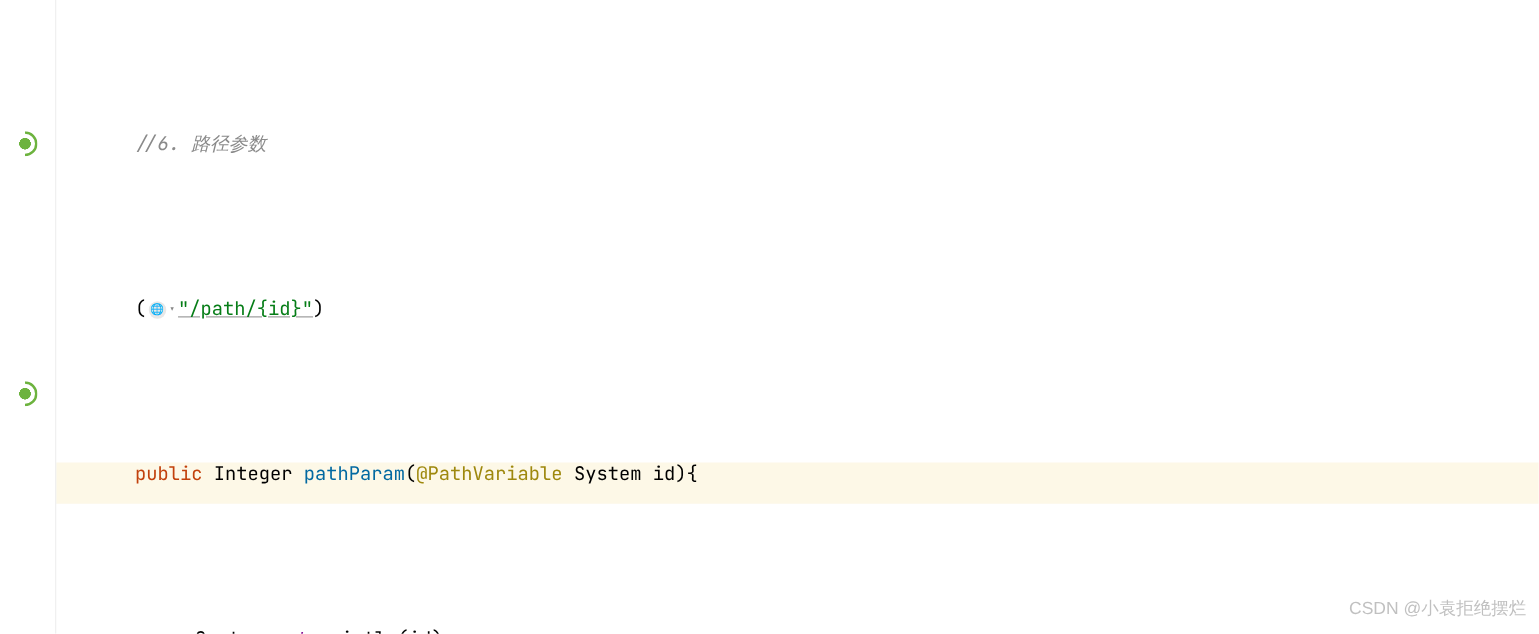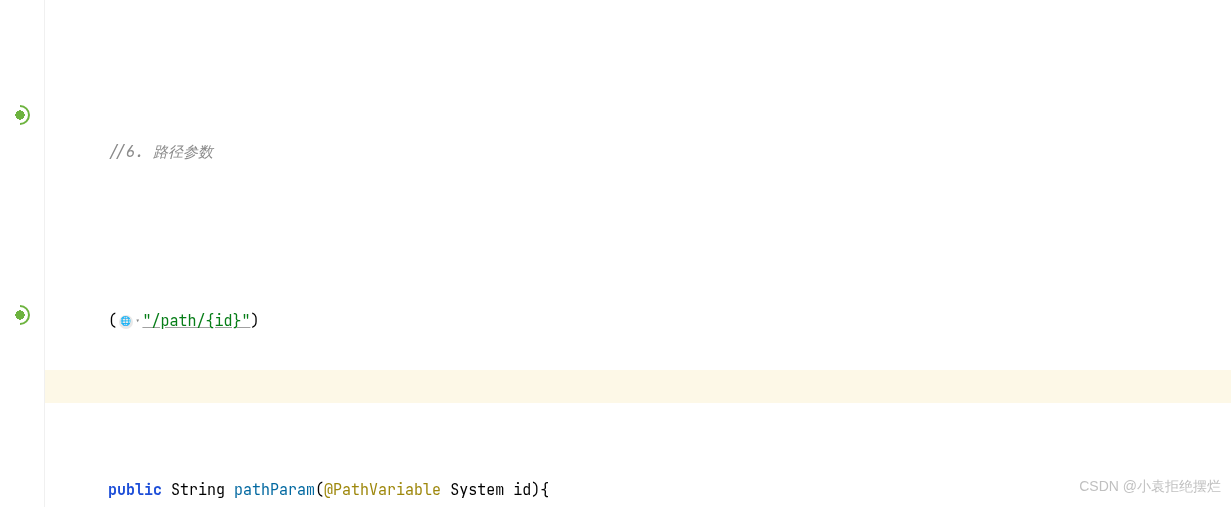--- a/index.html
+++ b/index.html
@@ -45,25 +45,25 @@
       clip-path: polygon(50% 0, 100% 0, 100% 100%, 50% 100%);
     }
     .code-area {
       position: absolute;
       left: 60px;
       top: 0;
       right: 0;
       white-space: pre;
     }
     .line { height: 33px; display: flex; align-items: center; }
-    .indent-1 { padding-left: 48px; margin-top: 37px; }
+    .indent-1 { padding-left: 48px; }
     .indent-2 { padding-left: 96px; }
     .comment { color: #8a8a8a; font-style: italic; }
     .annotation { color: #9e880d; }
-    .keyword { color: #1d4ed8; font-weight: bold; }
+    .keyword { color: #c2410c; }
     .type { color: #000000; }
     .method-decl { color: #0369a1; }
     .field-static { color: #871094; font-style: italic; }
     .string-url { color: #067d17; text-decoration: underline; text-decoration-color: #a0a0a0; }
     .param { color: #000000; }
     .plain { color: #000000; }
     .web-icon {
       display: inline-flex;
       align-items: center;
       justify-content: center;
@@ -111,21 +111,21 @@
 </div>
 
 <div class="caret-line" style="top:370px"></div>
 
 <div class="code-area">
 
   <div class="line indent-1"><span class="comment">//6. 路径参数</span></div>
 
   <div class="line indent-1"><span class="plain">(</span><span class="web-icon">🌐</span><span class="chevron">▾</span><span class="string-url">"/path/{id}"</span><span class="plain">)</span></div>
 
-  <div class="line indent-1"><span class="keyword">public</span><span> </span><span class="type">String</span><span> </span><span class="method-decl">pathParam</span><span class="plain">(</span><span class="annotation">@PathVariable</span><span> </span><span class="type">System</span><span> </span><span class="param">id</span><span class="plain">)</span><span class="plain">{</span></div>
+  <div class="line indent-1"><span class="keyword">public</span><span> </span><span class="type">Integer</span><span> </span><span class="method-decl">pathParam</span><span class="plain">(</span><span class="annotation">@PathVariable</span><span> </span><span class="type">System</span><span> </span><span class="param">id</span><span class="plain">)</span><span class="plain">{</span></div>
 
   <div class="line indent-2"><span class="plain">System</span><span class="plain">.</span><span class="field-static">out</span><span class="plain">.</span><span class="plain">println</span><span class="plain">(</span><span class="plain">id</span><span class="plain">)</span><span class="plain">;</span></div>
 
   
 
   
 
   
 
   

